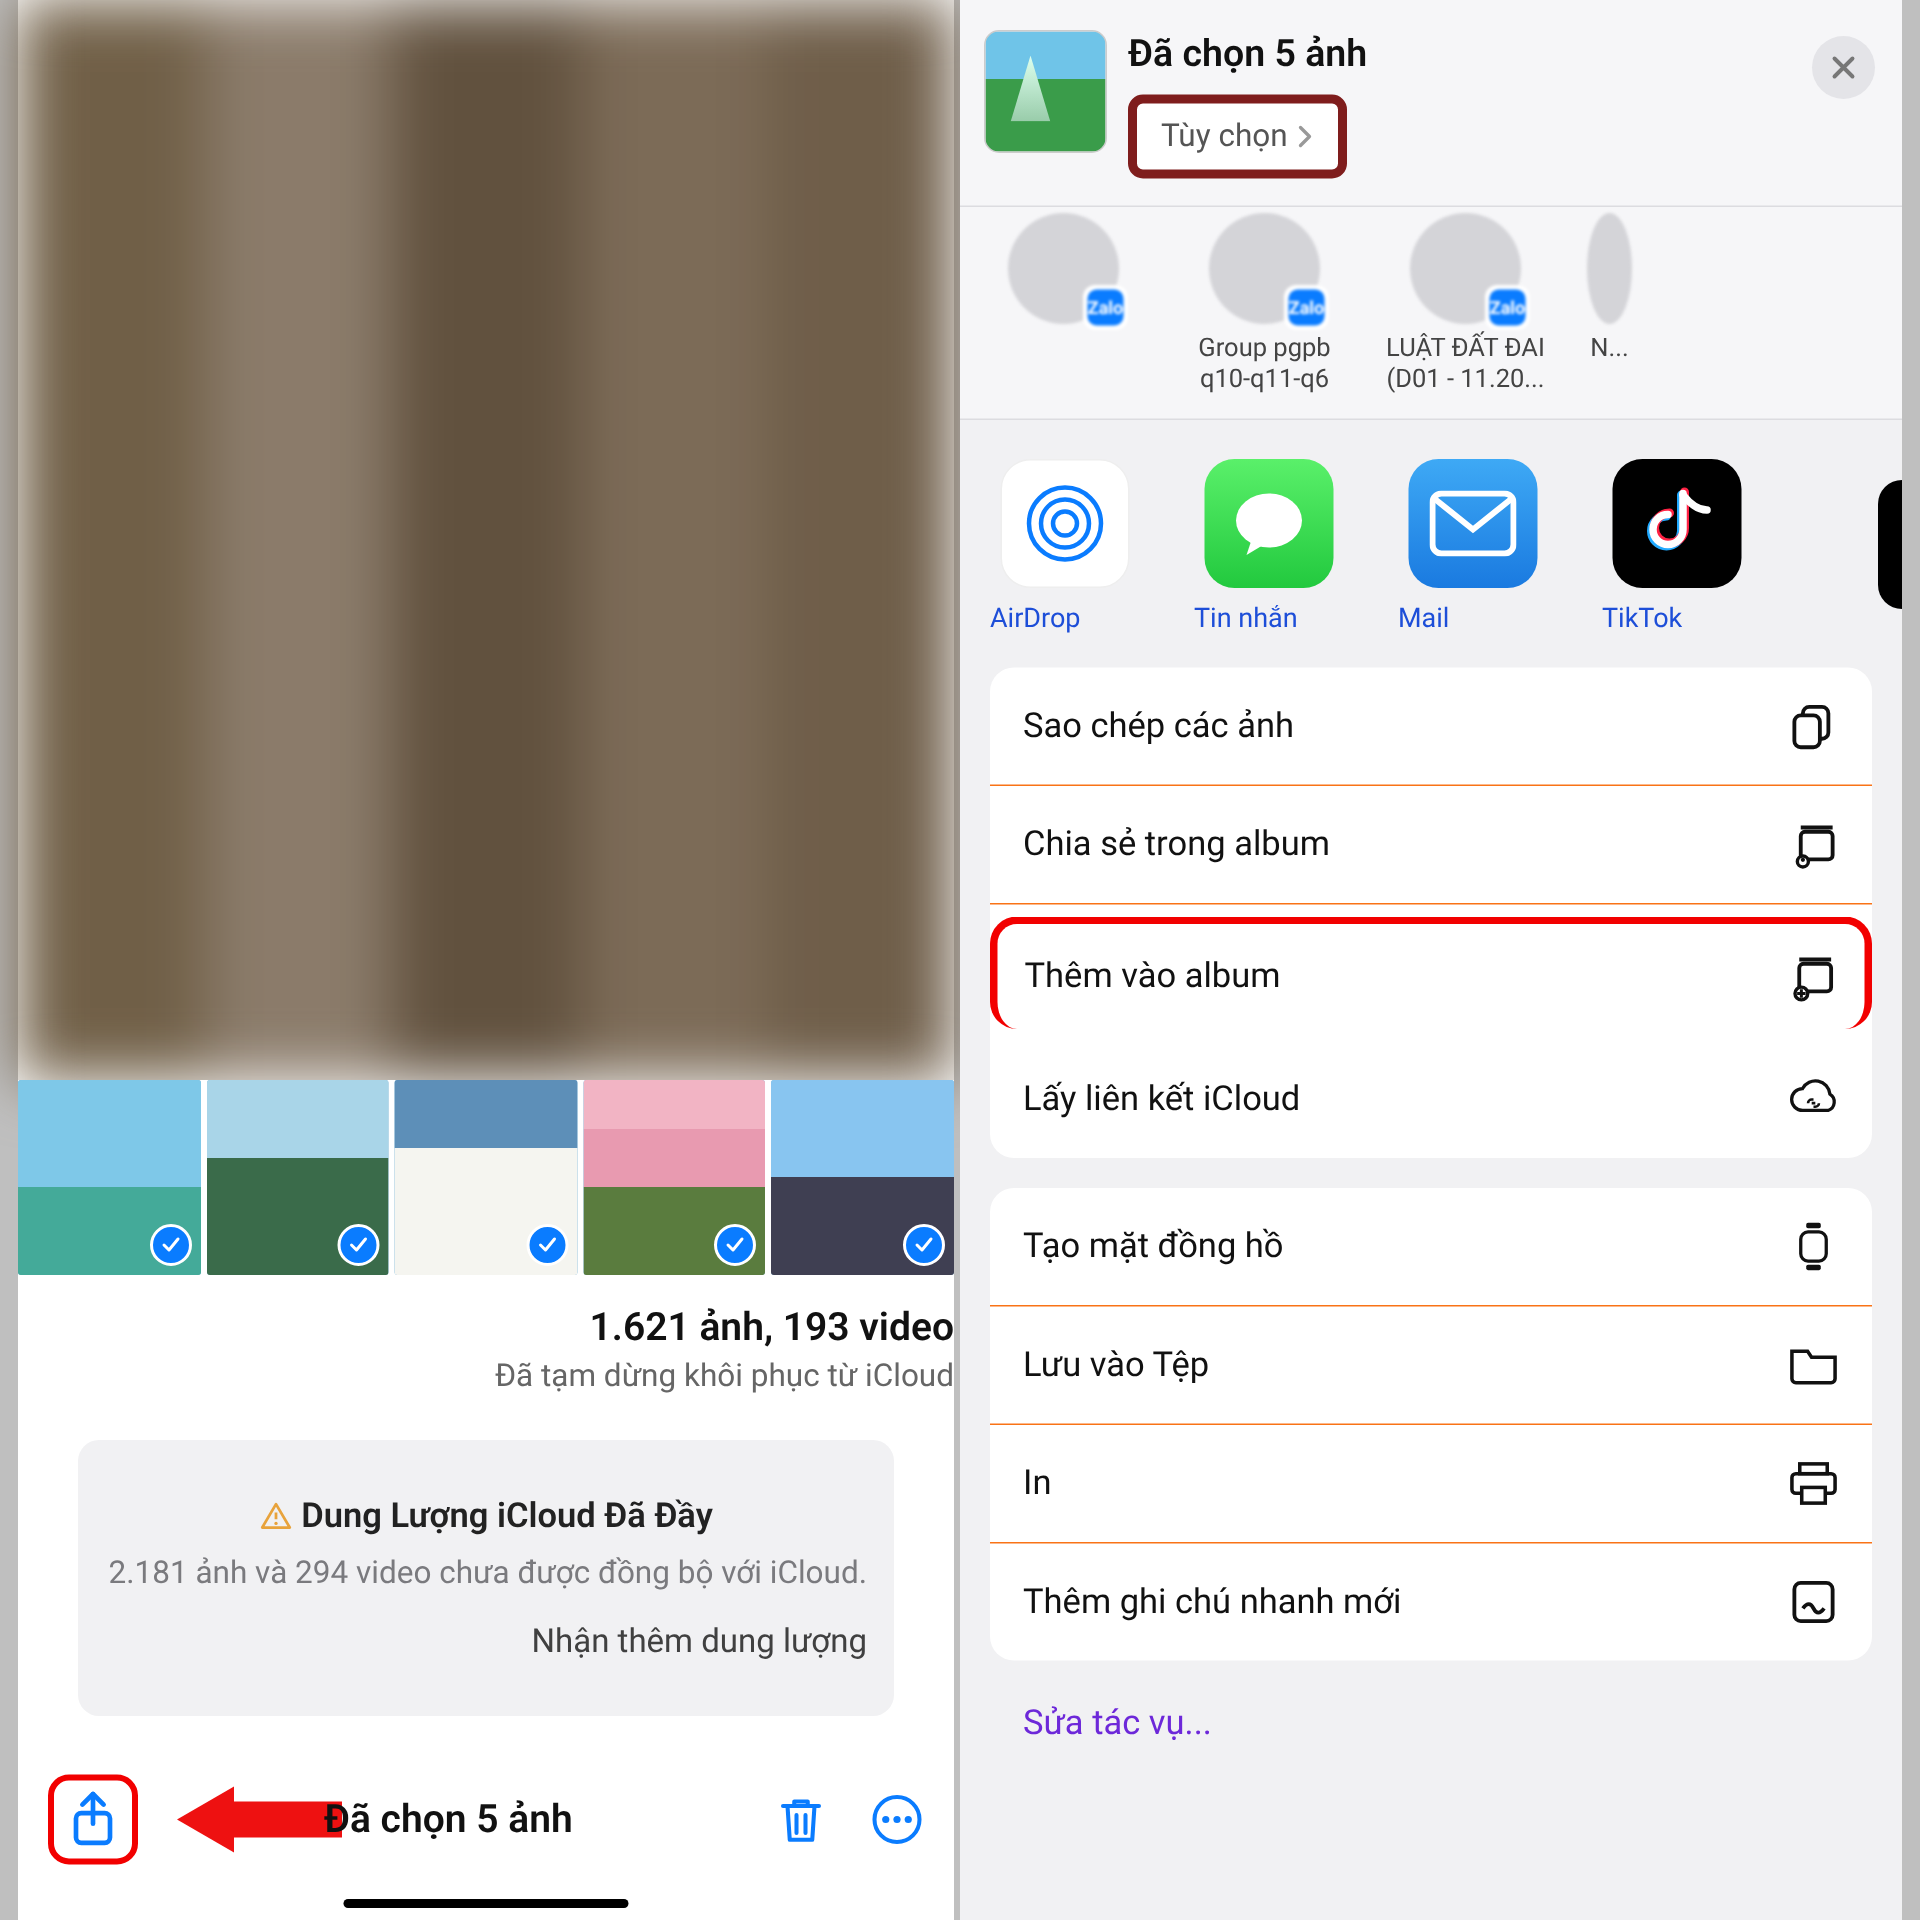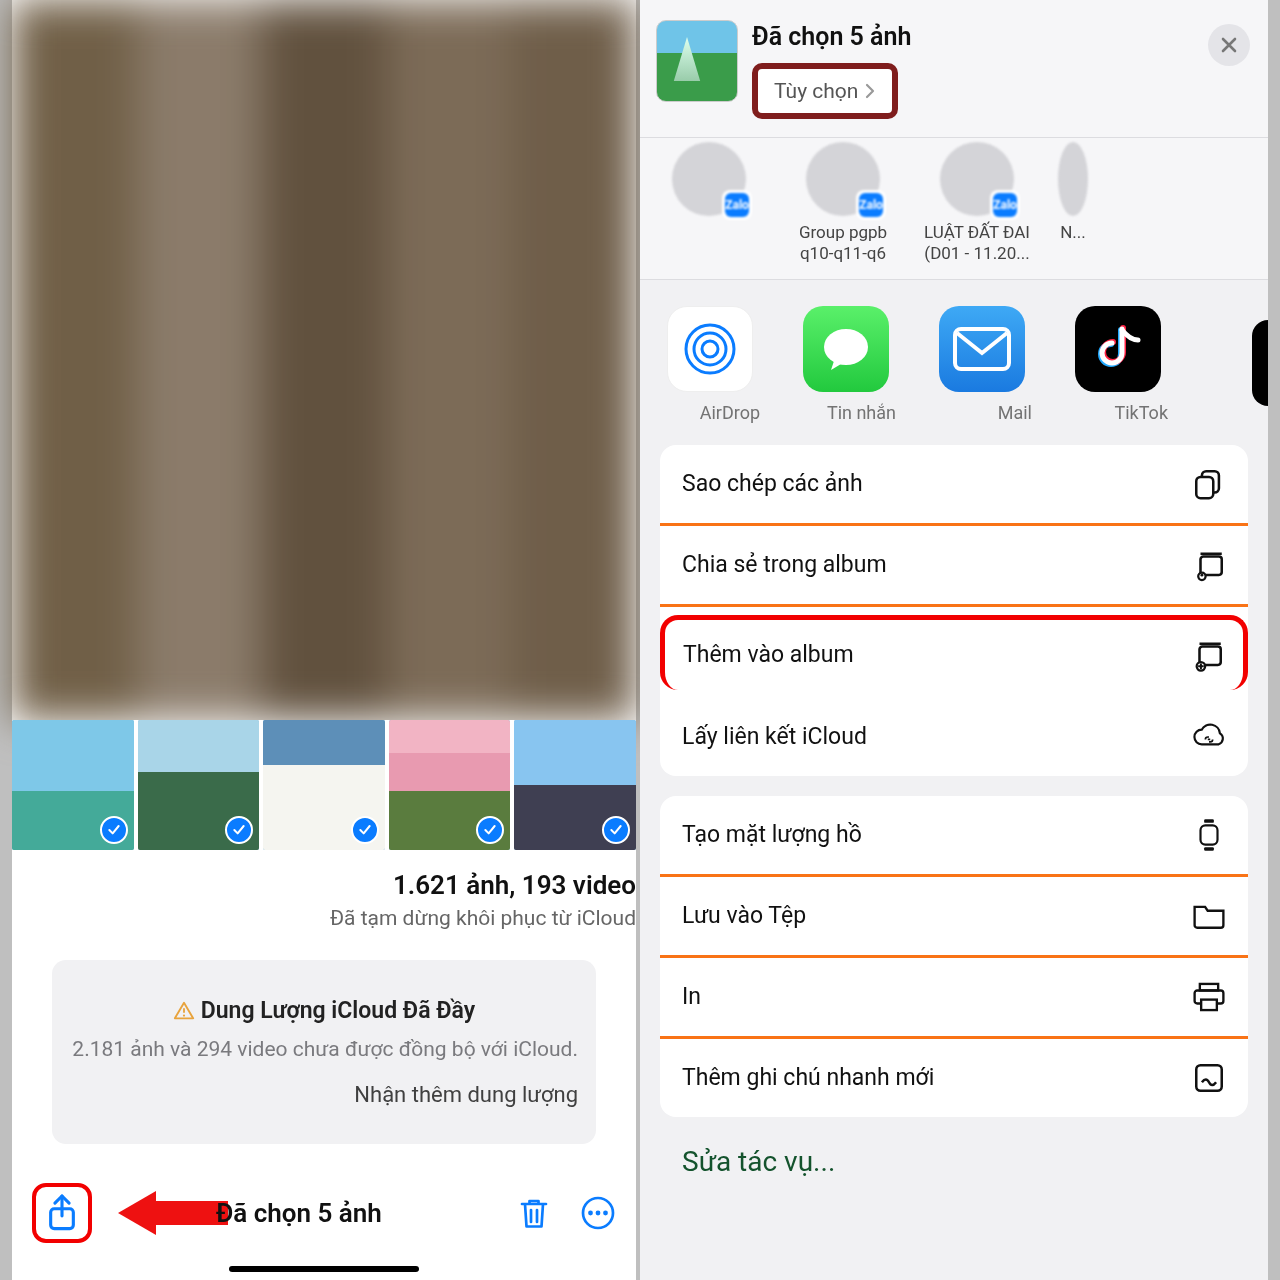--- a/index.html
+++ b/index.html
@@ -95,39 +95,39 @@
   .contacts-row{
     display:flex;gap:28px;padding:4px 16px 14px;overflow:hidden;background:#f6f6f8;border-bottom:1px solid #dcdce0;
   }
   .contact{width:106px;text-align:center;font-size:17px;color:#444;line-height:1.25;}
   .avatar{width:74px;height:74px;border-radius:50%;background:#d4d4d8;margin:0 auto 6px;position:relative;filter:blur(1px);}
   .zalo-badge{position:absolute;right:-6px;bottom:-4px;width:30px;height:30px;border-radius:8px;background:#fff;padding:3px;}
   .zalo-badge .zi{width:100%;height:100%;border-radius:6px;background:#0a7cff;display:flex;align-items:center;justify-content:center;color:#fff;font-size:12px;font-weight:700;}
   .apps-row{
     display:flex;gap:36px;padding:26px 20px 14px;background:#f1f1f3;
   }
-  .app{width:100px;text-align:right;font-size:18px;color:#737373;}
+  .app{width:100px;text-align:left;font-size:18px;color:#1d4ed8;}
   .app-icon{width:86px;height:86px;border-radius:20px;margin:0 auto 10px;display:flex;align-items:center;justify-content:center;}
   .ai-airdrop{background:#fff;border:1px solid #eee;}
   .ai-msg{background:linear-gradient(#5af06a,#22c93e);}
   .ai-mail{background:linear-gradient(#3ea9f5,#1a7ae0);}
   .ai-tiktok{background:#000;}
   .actions{padding:8px 20px 20px;}
   .action-group{background:#fff;border-radius:16px;margin-bottom:20px;overflow:hidden;}
   .action-item{
     display:flex;align-items:center;justify-content:space-between;
-    padding:22px 22px;font-size:23px;color:#111;border-bottom:3px solid #f97316;
+    padding:22px 22px;font-size:23px;color:#111;border-bottom:1px solid #f97316;
   }
   .action-item:last-child{border-bottom:none;}
   .highlight{
     border:5px solid #f20000;border-radius:18px;margin:8px 0;
     padding:18px 18px;
   }
   .action-item svg, .highlight svg{width:34px;height:34px;flex-shrink:0;}
-  .edit-link{font-size:28px;color:#14532d;padding:8px 22px;}
+  .edit-link{font-size:23px;color:#6d28d9;padding:8px 22px;}
 
   .peek{position:absolute;right:0;top:320px;width:16px;height:86px;background:#000;border-radius:20px 0 0 20px;}
 
 </style>
 </head>
 <body>
 
 <div class="pane left-pane">
   <div class="blurred-grid"></div>
 
@@ -344,21 +344,21 @@
         <span>Lấy liên kết iCloud</span>
         <svg viewBox="0 0 28 20">
             <path d="M8 16a6 6 0 010-12 8 8 0 0115 3 5 5 0 01-1 9H8z" stroke="#111" stroke-width="1.8" fill="none"></path>
             <path d="M11 12a2 2 0 012-2h1M17 12a2 2 0 01-2 2h-1M13 12h2" stroke="#111" stroke-width="1.4" fill="none"></path>
           </svg>
       </div>
     </div>
 
     <div class="action-group">
       <div class="action-item">
-        <span>Tạo mặt lượng hồ</span>
+        <span>Tạo mặt đồng hồ</span>
         <svg viewBox="0 0 20 28">
             <rect x="3" y="6" width="14" height="16" rx="4" stroke="#111" stroke-width="1.8" fill="none"></rect>
             <rect x="6" y="1" width="8" height="3" rx="1" fill="#111"></rect>
             <rect x="6" y="24" width="8" height="3" rx="1" fill="#111"></rect>
           </svg>
       </div>
       <div class="action-item">
         <span>Lưu vào Tệp</span>
         <svg viewBox="0 0 26 22">
             <path d="M2 4h8l2 3h12v11a2 2 0 01-2 2H4a2 2 0 01-2-2V4z" stroke="#111" stroke-width="1.8" fill="none"></path>

